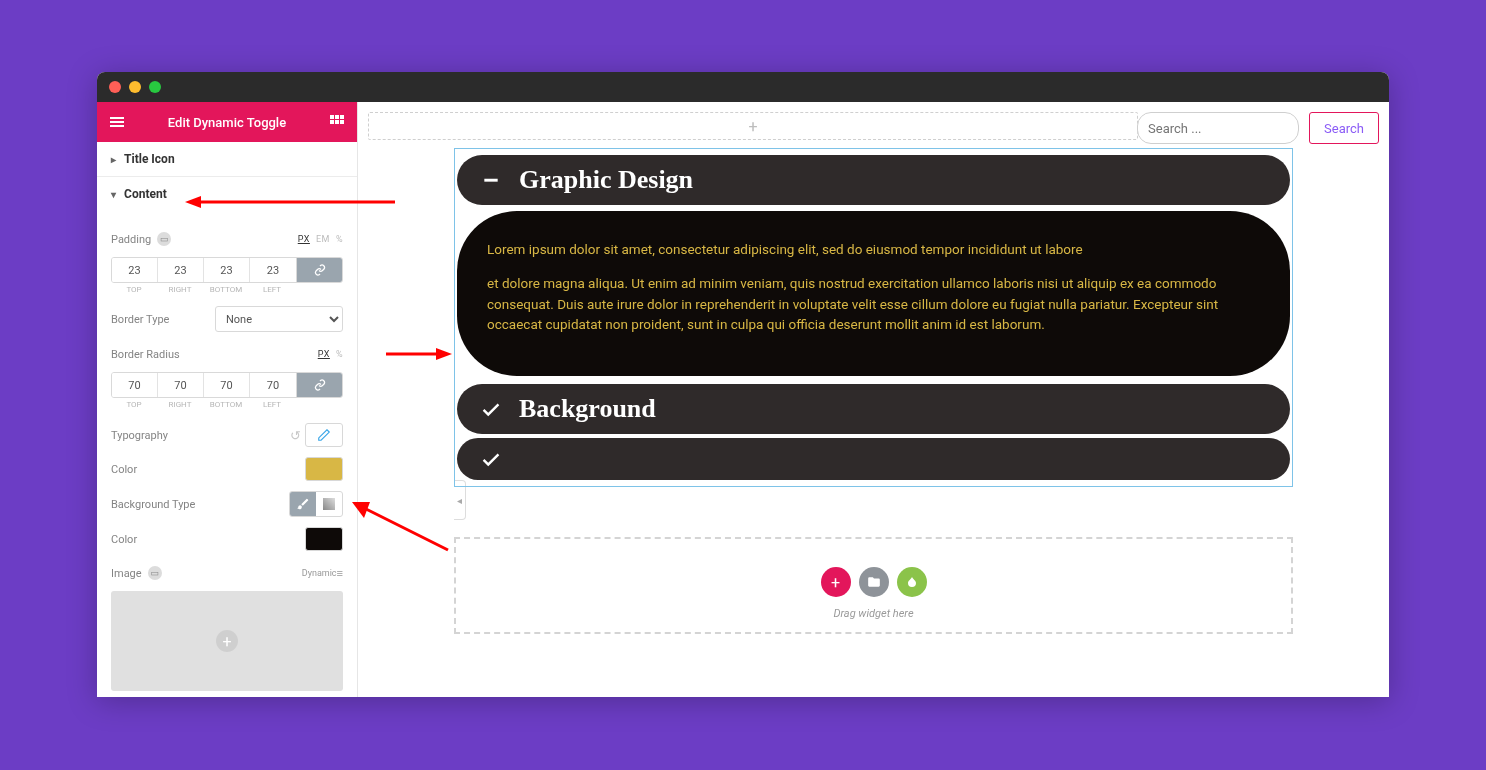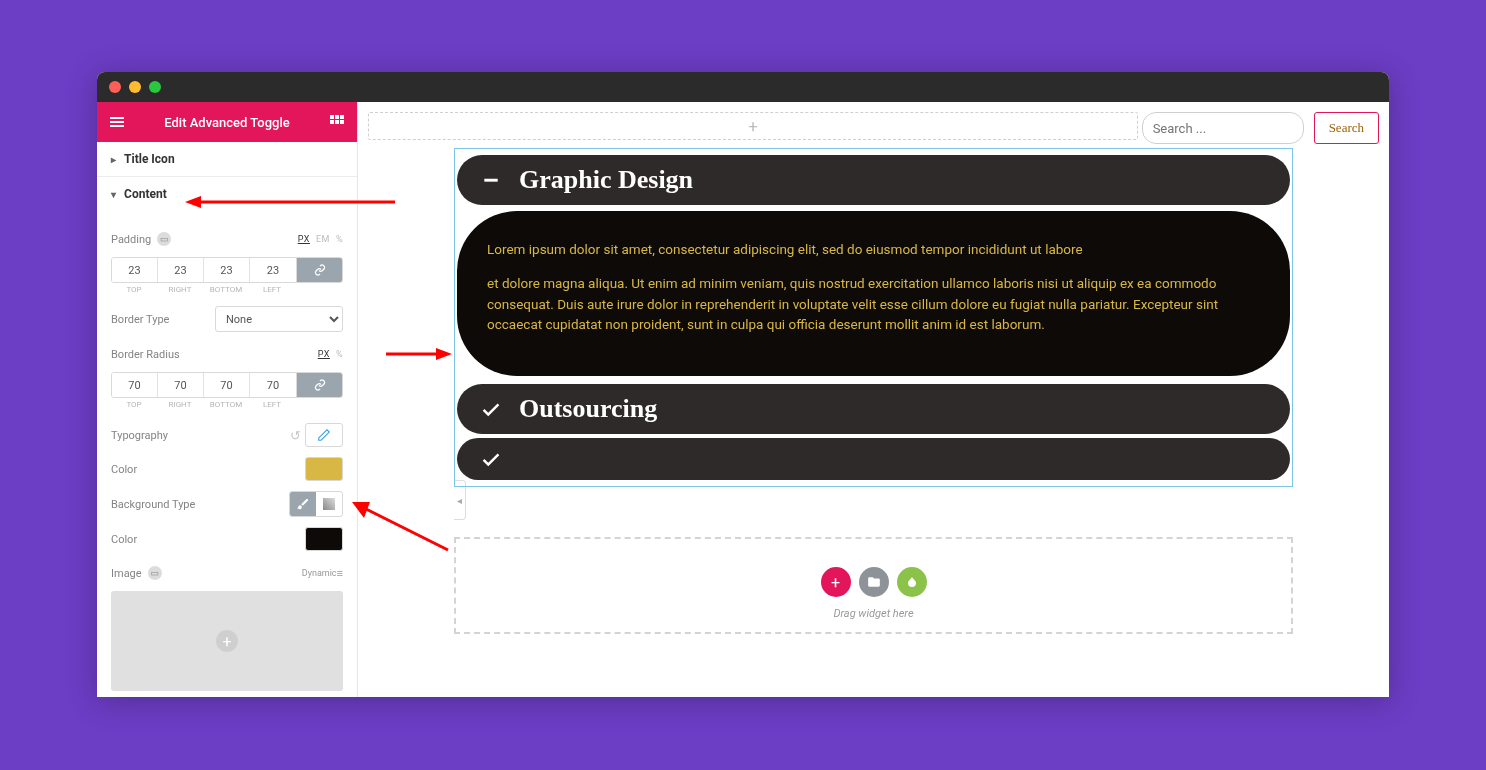--- a/index.html
+++ b/index.html
@@ -44,21 +44,21 @@
   .imgwell .plus { width: 22px; height: 22px; border-radius: 50%; background: #cfcfcf; color: #fff; display:flex; align-items:center; justify-content:center; font-size:16px; }
   .sidebar-scroll { overflow-y:auto; flex:1; }
 
   .resizer { position:absolute; left:357px; top:408px; width:12px; height:40px; background:#fff; border:1px solid #ddd; border-left:none; border-radius:0 4px 4px 0; display:flex; align-items:center; justify-content:center; color:#aaa; font-size:10px; cursor:pointer; }
 
   
   .canvas { flex: 1; position: relative; padding: 10px; overflow: hidden; }
   .section { border: 1px dashed #cfcfcf; border-radius: 2px; height: 28px; display: flex; align-items: center; justify-content: center; color: #bdbdbd; font-size: 16px; margin-bottom: 8px; cursor:pointer; width:770px; }
   .topright { position: absolute; right: 10px; top: 10px; display: flex; gap: 10px; align-items: center; }
   .search { width: 162px; height: 32px; border: 1px solid #cfcfcf; border-radius: 14px; padding: 5px 10px; font-size: 13px; color: #555; }
-  .searchbtn { height: 32px; padding: 0 14px; border: 1px solid #e3165b; color: #a16207; background: #fff; border-radius: 3px; font-size: 13px; cursor:pointer;font-family:Liberation Serif, serif; }
+  .searchbtn { height: 32px; padding: 0 14px; border: 1px solid #e3165b; color: #8b5cf6; background: #fff; border-radius: 3px; font-size: 13px; cursor:pointer; }
   .widget { border: 1px solid #7ec3e8; padding: 2px; margin: 0 86px 0 86px; }
   .acc { background: #2f2a2a; color: #fff; border-radius: 36px; padding: 10px 22px; margin: 4px 0; display: flex; align-items: center; gap: 16px; }
   .acc .ic { width: 24px; display:flex; justify-content:center; }
   .acc .title { font-family: "Georgia", "Times New Roman", serif; font-size: 26px; font-weight: 700; }
   .acc-body { background: #0e0a08; color: #d8b745; border-radius: 60px; padding: 28px 30px; margin: 6px 0 8px; font-size: 13.5px; line-height: 1.5; }
   .acc-body p { margin-bottom: 14px; }
   .dropzone { margin: 50px 86px 0 86px; border: 2px dashed #d4d4d4; padding: 28px 0 12px; text-align: center; }
   .dz-buttons { display: flex; gap: 8px; justify-content: center; margin-bottom: 10px; }
   .circ { width: 30px; height: 30px; border-radius: 50%; display: flex; align-items: center; justify-content: center; color: #fff; cursor:pointer; }
   .circ.pink { background: #e3165b; } .circ.gray { background: #8e9399; } .circ.green { background: #8bc34a; }
@@ -81,21 +81,21 @@
 
     <div class="sidebar">
       <div class="sb-header">
         <span class="hamburger">
           <svg width="14" height="14" viewBox="0 0 14 14">
               <rect y="2" width="14" height="2"></rect>
               <rect y="6" width="14" height="2"></rect>
               <rect y="10" width="14" height="2"></rect>
             </svg>
         </span>
-        <span>Edit Advanced Toggle</span>
+        <span>Edit Dynamic Toggle</span>
         <span class="grid">
           <svg width="14" height="14" viewBox="0 0 14 14">
               <rect x="0" y="0" width="4" height="4"></rect>
               <rect x="5" y="0" width="4" height="4"></rect>
               <rect x="10" y="0" width="4" height="4"></rect>
               <rect x="0" y="5" width="4" height="4"></rect>
               <rect x="5" y="5" width="4" height="4"></rect>
               <rect x="10" y="5" width="4" height="4"></rect>
             </svg>
         </span>
@@ -252,21 +252,21 @@
         <div class="acc-body">
           <p>Lorem ipsum dolor sit amet, consectetur adipiscing elit, sed do eiusmod tempor incididunt ut labore</p>
           <p>et dolore magna aliqua. Ut enim ad minim veniam, quis nostrud exercitation ullamco laboris nisi ut aliquip ex ea commodo consequat. Duis aute irure dolor in reprehenderit in voluptate velit esse cillum dolore eu fugiat nulla pariatur. Excepteur sint occaecat cupidatat non proident, sunt in culpa qui officia deserunt mollit anim id est laborum.</p>
         </div>
         <div class="acc">
           <span class="ic">
               <svg width="22" height="22" viewBox="0 0 24 24" fill="#fff">
                 <path d="M9 16.2l-4.2-4.2L3 13.8l6 6 12-12L19.2 6z"></path>
               </svg>
             </span>
-          <span class="title">Outsourcing</span>
+          <span class="title">Background</span>
         </div>
         <div class="acc">
           <span class="ic">
               <svg width="22" height="22" viewBox="0 0 24 24" fill="#fff">
                 <path d="M9 16.2l-4.2-4.2L3 13.8l6 6 12-12L19.2 6z"></path>
               </svg>
             </span>
         </div>
       </div>
 

